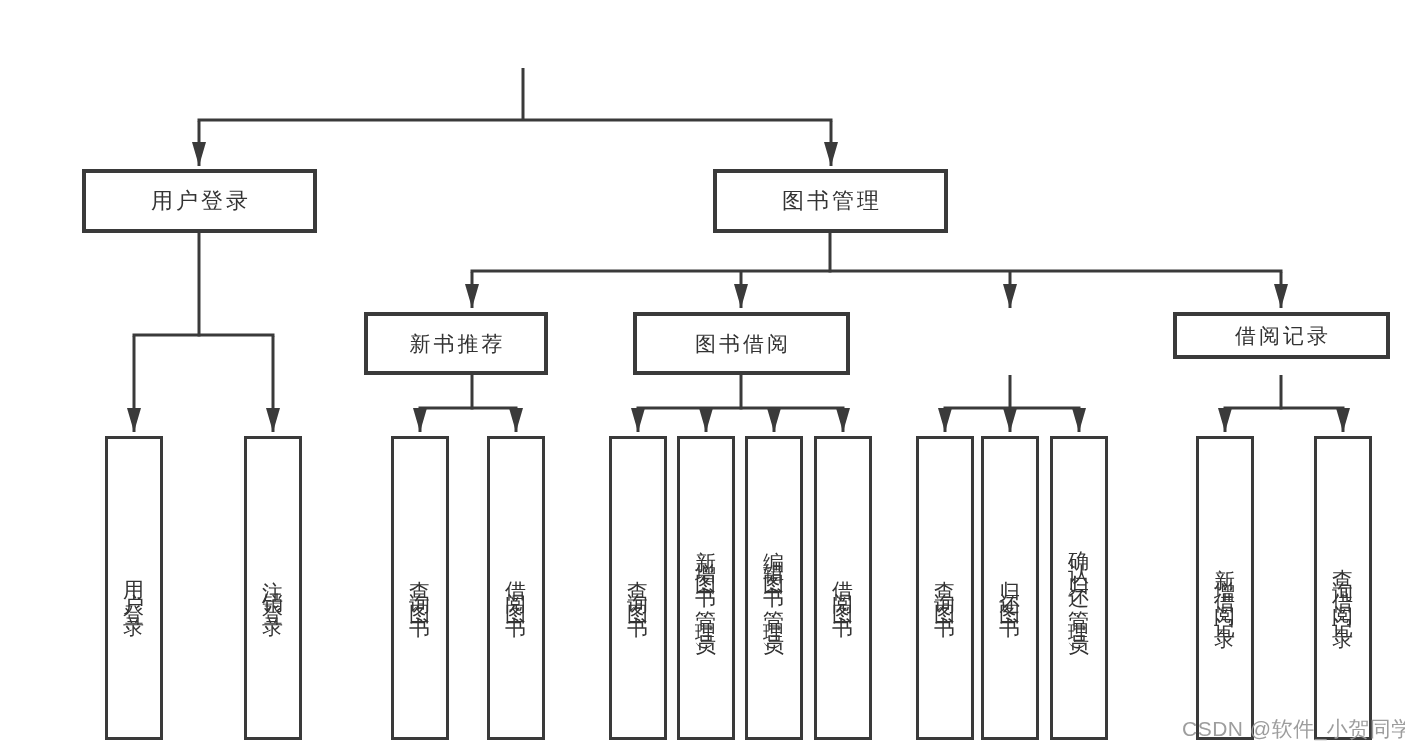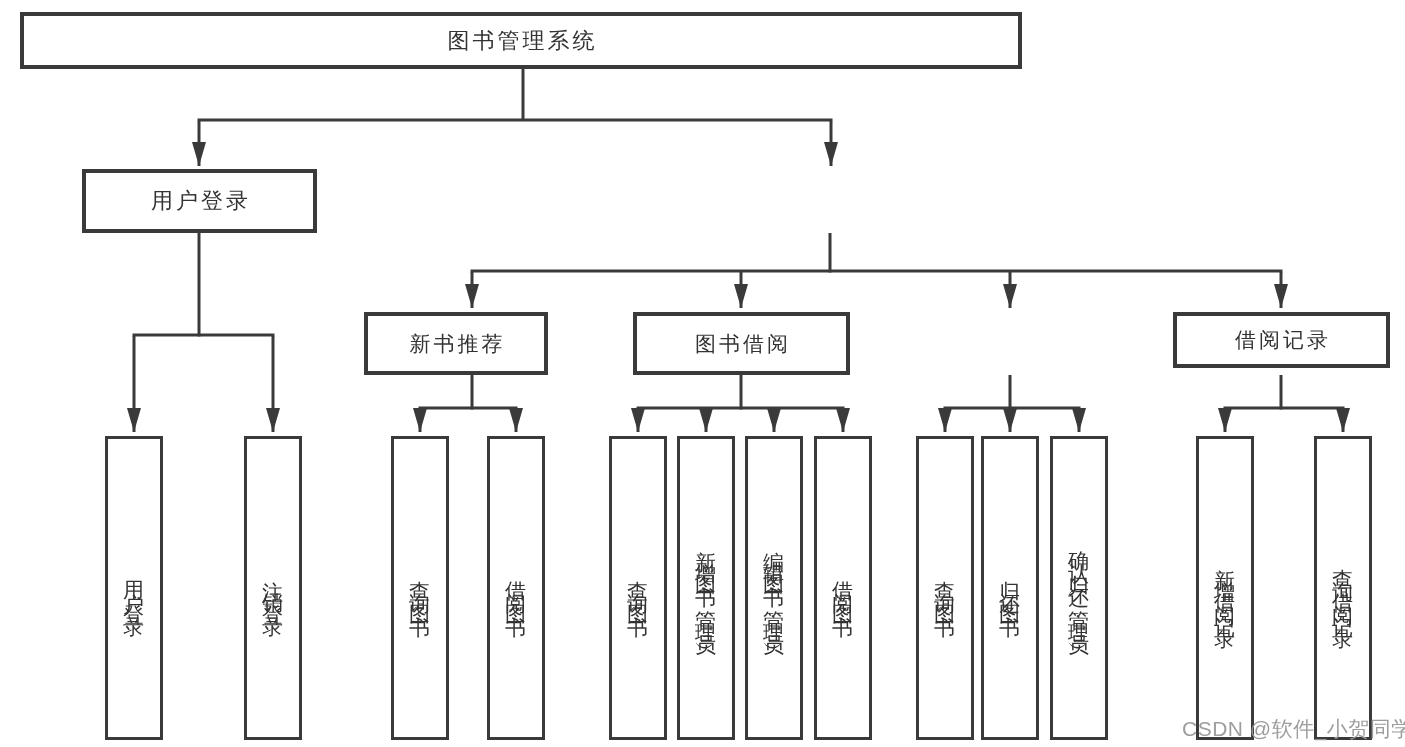--- a/index.html
+++ b/index.html
@@ -104,27 +104,27 @@
       <path d="M1010 409 V432" marker-end="url(#arw)"></path>
       <path d="M1079 409 V432" marker-end="url(#arw)"></path>
 
       <path d="M1281 375 V409.5"></path>
       <path d="M1223.5 408 H1344.5"></path>
       <path d="M1225 409 V432" marker-end="url(#arw)"></path>
       <path d="M1343 409 V432" marker-end="url(#arw)"></path>
     </g>
   </svg>
 
-  <div class="box" style="left:20px; top:12px; width:1002px; height:57px;">图书管理系统</div>
 
   <div class="box" style="left:82px; top:169px; width:235px; height:64px;">用户登录</div>
+  <div class="box" style="left:713px; top:169px; width:235px; height:64px;">图书管理</div>
 
   <div class="box lvl2" style="left:364px; top:312px; width:184px; height:63px;">新书推荐</div>
   <div class="box lvl2" style="left:633px; top:312px; width:217px; height:63px;">图书借阅</div>
-  <div class="box lvl2" style="left:1173px; top:312px; width:217px; height:56px;">借阅记录</div>
+  <div class="box lvl2" style="left:1173px; top:312px; width:217px; height:47px;">借阅记录</div>
 
   <div class="box leaf" style="left:105px; top:436px; width:58px; height:304px;">用户登录</div>
   <div class="box leaf" style="left:244px; top:436px; width:58px; height:304px;">注销登录</div>
 
   <div class="box leaf" style="left:391px; top:436px; width:58px; height:304px;">查询图书</div>
   <div class="box leaf" style="left:487px; top:436px; width:58px; height:304px;">借阅图书</div>
 
   <div class="box leaf" style="left:609px; top:436px; width:58px; height:304px;">查询图书</div>
   <div class="box leaf" style="left:677px; top:436px; width:58px; height:304px;">新增图书（管理员）</div>
   <div class="box leaf" style="left:745px; top:436px; width:58px; height:304px;">编辑图书（管理员）</div>

